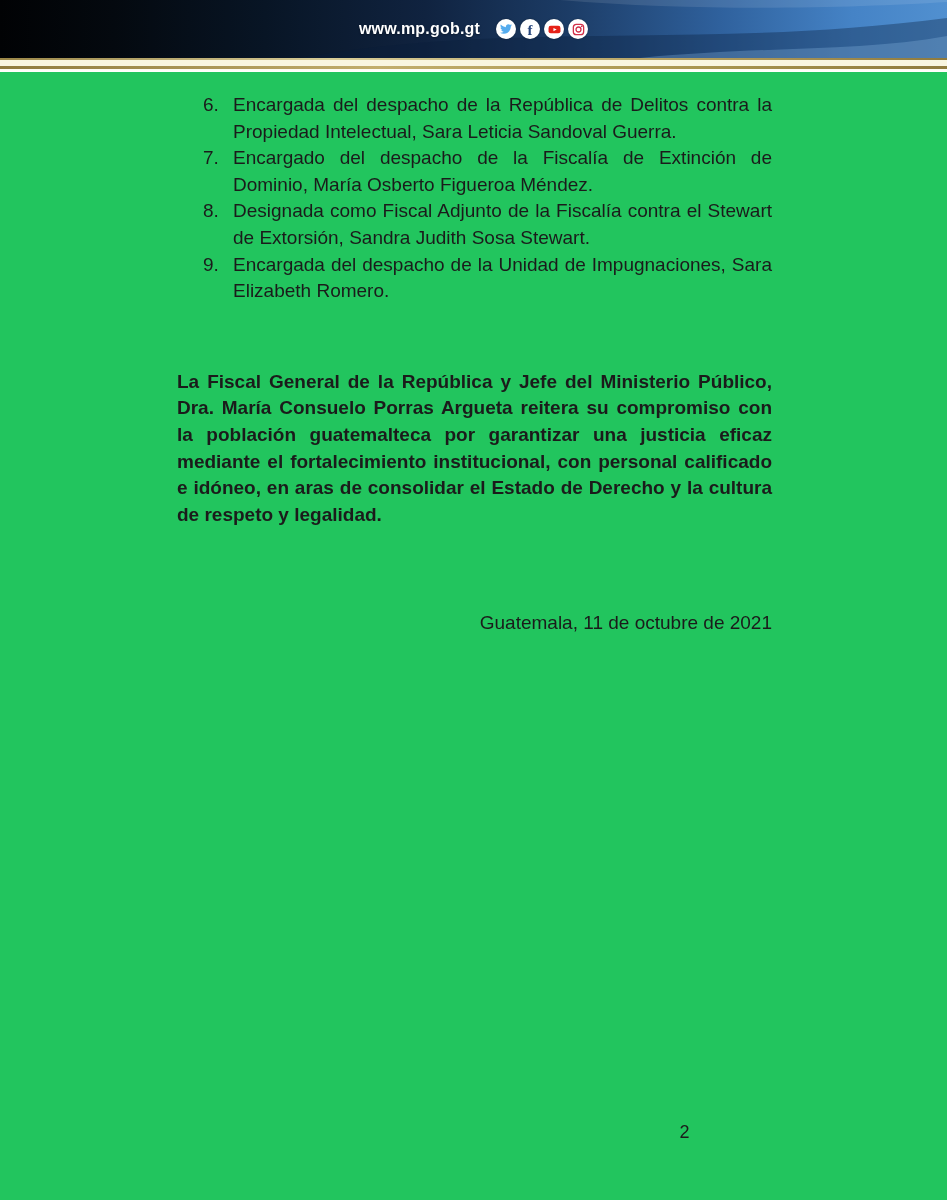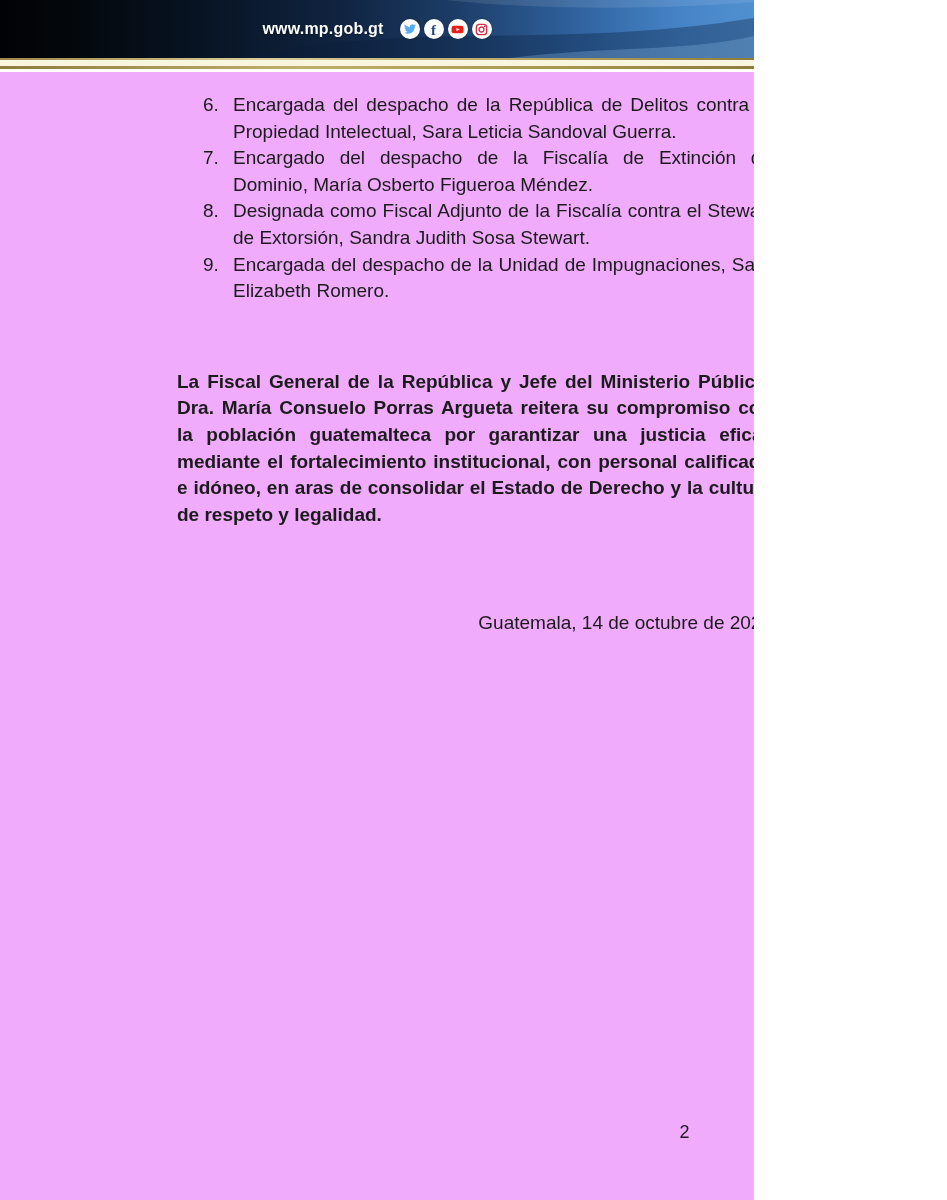--- a/index.html
+++ b/index.html
@@ -1,23 +1,23 @@
 <!DOCTYPE html>
 <html><head>
 <meta charset="utf-8">
 <style>
   * { margin:0; padding:0; box-sizing:border-box; }
   html,body { background:#ffffff; }
   body { font-family:"Liberation Sans", sans-serif; }
 
   .page {
     position:relative;
-    width:754px;
+    width:947px;
     height:1200px;
-    background:#f0abfc;
+    background:#22c55e;
     overflow:hidden;
     color:#1b1b1b;
   }
 
   
   .mp-header {
     position:relative;
     height:58px;
     background:linear-gradient(90deg,
       #010204 0%, #04090f 12%, #081525 28%, #102340 45%,
@@ -143,19 +143,19 @@
         <div class="txt">Designada como Fiscal Adjunto de la Fiscalía contra el Stewart de Extorsión, Sandra Judith Sosa Stewart.</div>
       </div>
       <div class="item">
         <span class="num">9.</span>
         <div class="txt">Encargada del despacho de la Unidad de Impugnaciones, Sara Elizabeth Romero.</div>
       </div>
     </div>
 
     <p class="body-paragraph">La Fiscal General de la República y Jefe del Ministerio Público, Dra. María Consuelo Porras Argueta reitera su compromiso con la población guatemalteca por garantizar una justicia eficaz mediante el fortalecimiento institucional, con personal calificado e idóneo, en aras de consolidar el Estado de Derecho y la cultura de respeto y legalidad.</p>
 
-    <p class="dateline">Guatemala, 14 de octubre de 2021</p>
+    <p class="dateline">Guatemala, 11 de octubre de 2021</p>
 
   </main>
 
   <div class="page-number">2</div>
 
 </div>
 
 </body></html>

